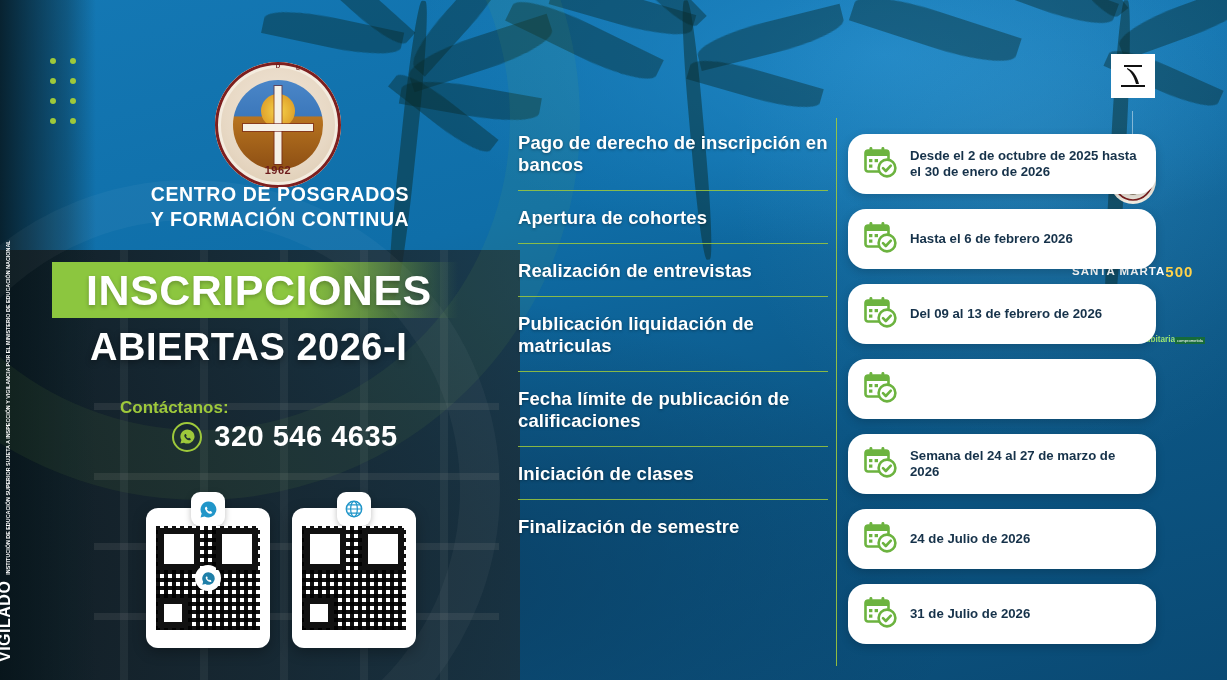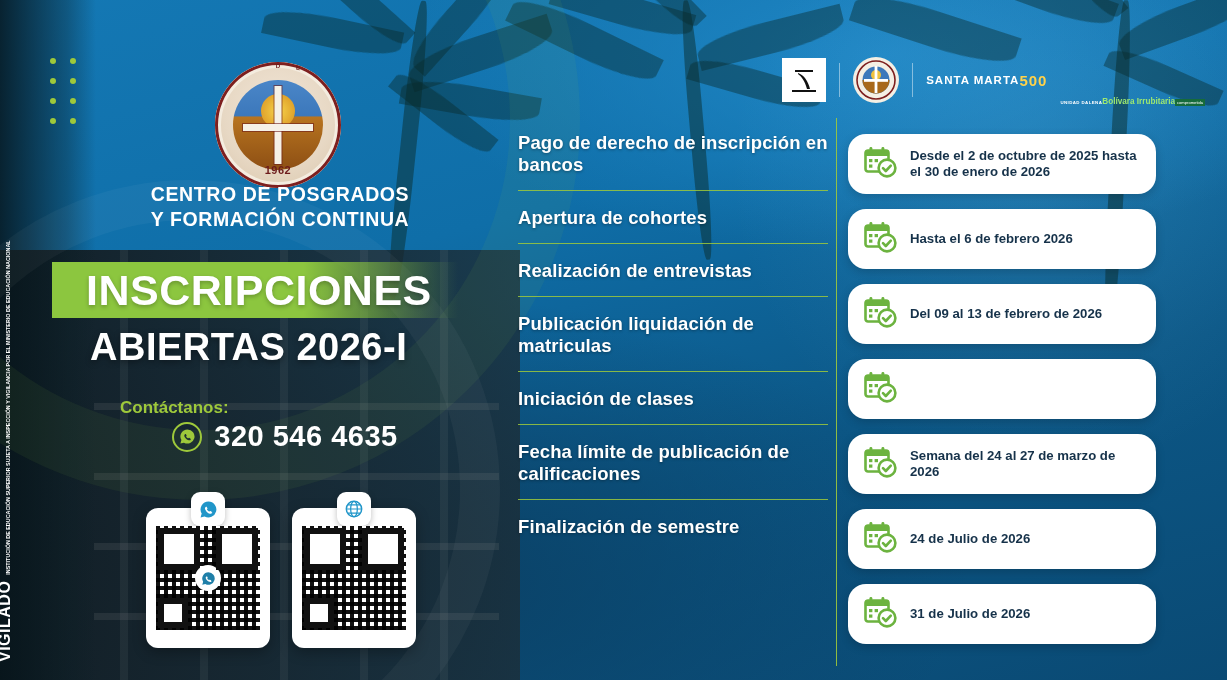--- a/index.html
+++ b/index.html
@@ -203,21 +203,21 @@
   .qr .eye3 { left: 2px; bottom: 2px; }
   .qr .mid {
     position: absolute; left: 50%; top: 50%; transform: translate(-50%,-50%);
     width: 26px; height: 26px; border-radius: 50%; background: #fff;
     display: flex; align-items: center; justify-content: center;
   }
 
   
   .logos {
     position: absolute; right: 22px; top: 54px;
-    display: flex; align-items: center; gap: 13px;
+    display: flex; align-items: center; gap: 13px; flex-direction: column;
   }
   .logo-box { display: flex; align-items: center; justify-content: center; }
   .logo-sep { width: 1px; height: 34px; background: rgba(255,255,255,0.45); }
   .acred { width: 44px; height: 44px; background: #fff; display:flex; align-items:center; justify-content:center; }
   .acred-inner { font-size: 4.6px; font-weight: bold; color: #111; text-align: center; line-height: 5.2px; }
   .seal2 { width: 46px; height: 46px; border-radius: 50%; background: #f4efe4; display:flex; align-items:center; justify-content:center; }
   .sm500 { color: #fff; text-align: center; }
   .sm500 .t1 { font-size: 11.5px; font-weight: bold; letter-spacing: 1px; line-height: 11px; }
   .sm500 .t2 { font-size: 15px; font-weight: bold; letter-spacing: 1px; color: #ffd24a; line-height: 15px; }
   .alcaldia { text-align: left; color: #fff; margin-top: 44px; }
@@ -435,26 +435,26 @@
       <div class="step">
         <div class="step-label">Apertura de cohortes</div>
       </div>
       <div class="step">
         <div class="step-label">Realización de entrevistas</div>
       </div>
       <div class="step">
         <div class="step-label">Publicación liquidación de matriculas</div>
       </div>
       <div class="step">
+        <div class="step-label">Fecha límite de publicación de calificaciones</div>
+      </div>
+      <div class="step">
         <div class="step-label">Iniciación de clases</div>
       </div>
       <div class="step">
-        <div class="step-label">Fecha límite de publicación de calificaciones</div>
-      </div>
-      <div class="step">
         <div class="step-label">Finalización de semestre</div>
       </div>
     </div>
   <div class="vdivider"></div>
 
   <div class="pills" id="pillList">
       <div class="pill">
         <span class="cal-ico"><svg width="34" height="32" viewBox="0 0 34 32">
             <rect x="1.5" y="4.5" width="23" height="21" rx="2.5" fill="none" stroke="#6cb33f" stroke-width="2.6"></rect>
             <rect x="1.5" y="4.5" width="23" height="5.5" fill="#6cb33f"></rect>

